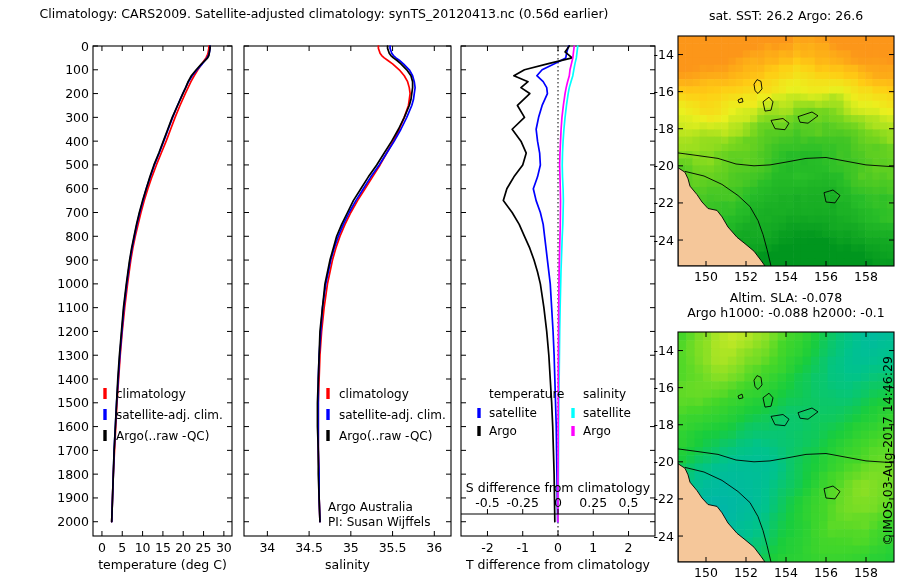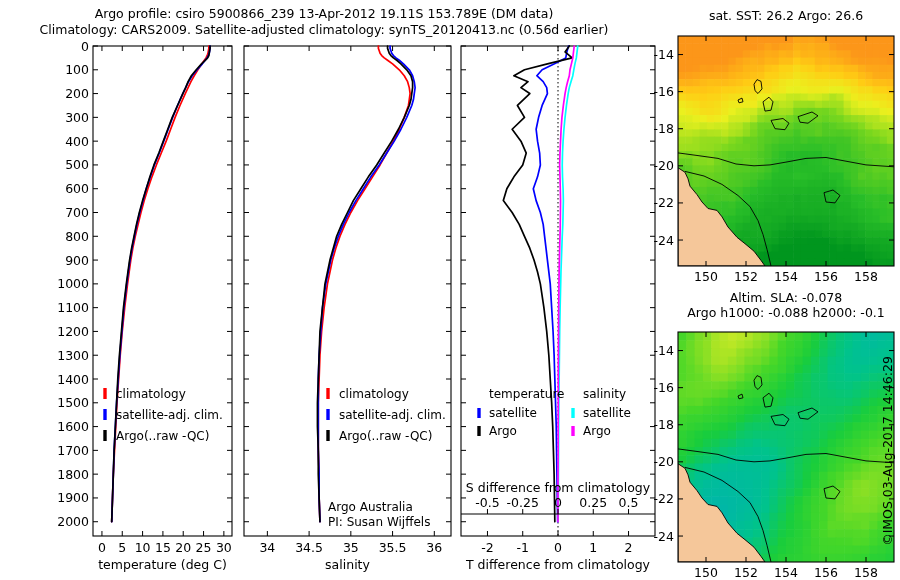--- a/index.html
+++ b/index.html
@@ -19,21 +19,20 @@
   .frame{fill:none;stroke:#000;stroke-width:1.1;}
   .curve{fill:none;stroke-linejoin:round;stroke-linecap:round;stroke-width:1.7;}
   .zeroline{stroke:#000;stroke-width:1;stroke-dasharray:1.5 2.5;}
   .coast{fill:none;stroke:#000;stroke-width:0.9;}
   .contour{fill:none;stroke:#000;stroke-width:0.9;}
 </style>
 </head>
 <body>
 
 <div class="title-block">
-  <div class="title-line">Argo profile: csiro 5900866_239 13-Apr-2012 19.11S 153.789E (DM data)</div>
   <div class="title-line">Climatology: CARS2009. Satellite-adjusted climatology: synTS_20120413.nc (0.56d earlier)</div>
 </div>
 
 <svg class="plotsvg" id="svg-temp" style="left:0px;top:36px;" width="240" height="544">
     <rect x="93" y="10" width="139" height="490" class="frame"></rect>
     <line x1="93" y1="10" x2="98" y2="10" stroke="#000" stroke-width="1"></line>
     <line x1="232" y1="10" x2="227" y2="10" stroke="#000" stroke-width="1"></line>
     <text x="89" y="14.5" class="tick" text-anchor="end">0</text>
     <line x1="93" y1="33.786407766990294" x2="98" y2="33.786407766990294" stroke="#000" stroke-width="1"></line>
     <line x1="232" y1="33.786407766990294" x2="227" y2="33.786407766990294" stroke="#000" stroke-width="1"></line>

